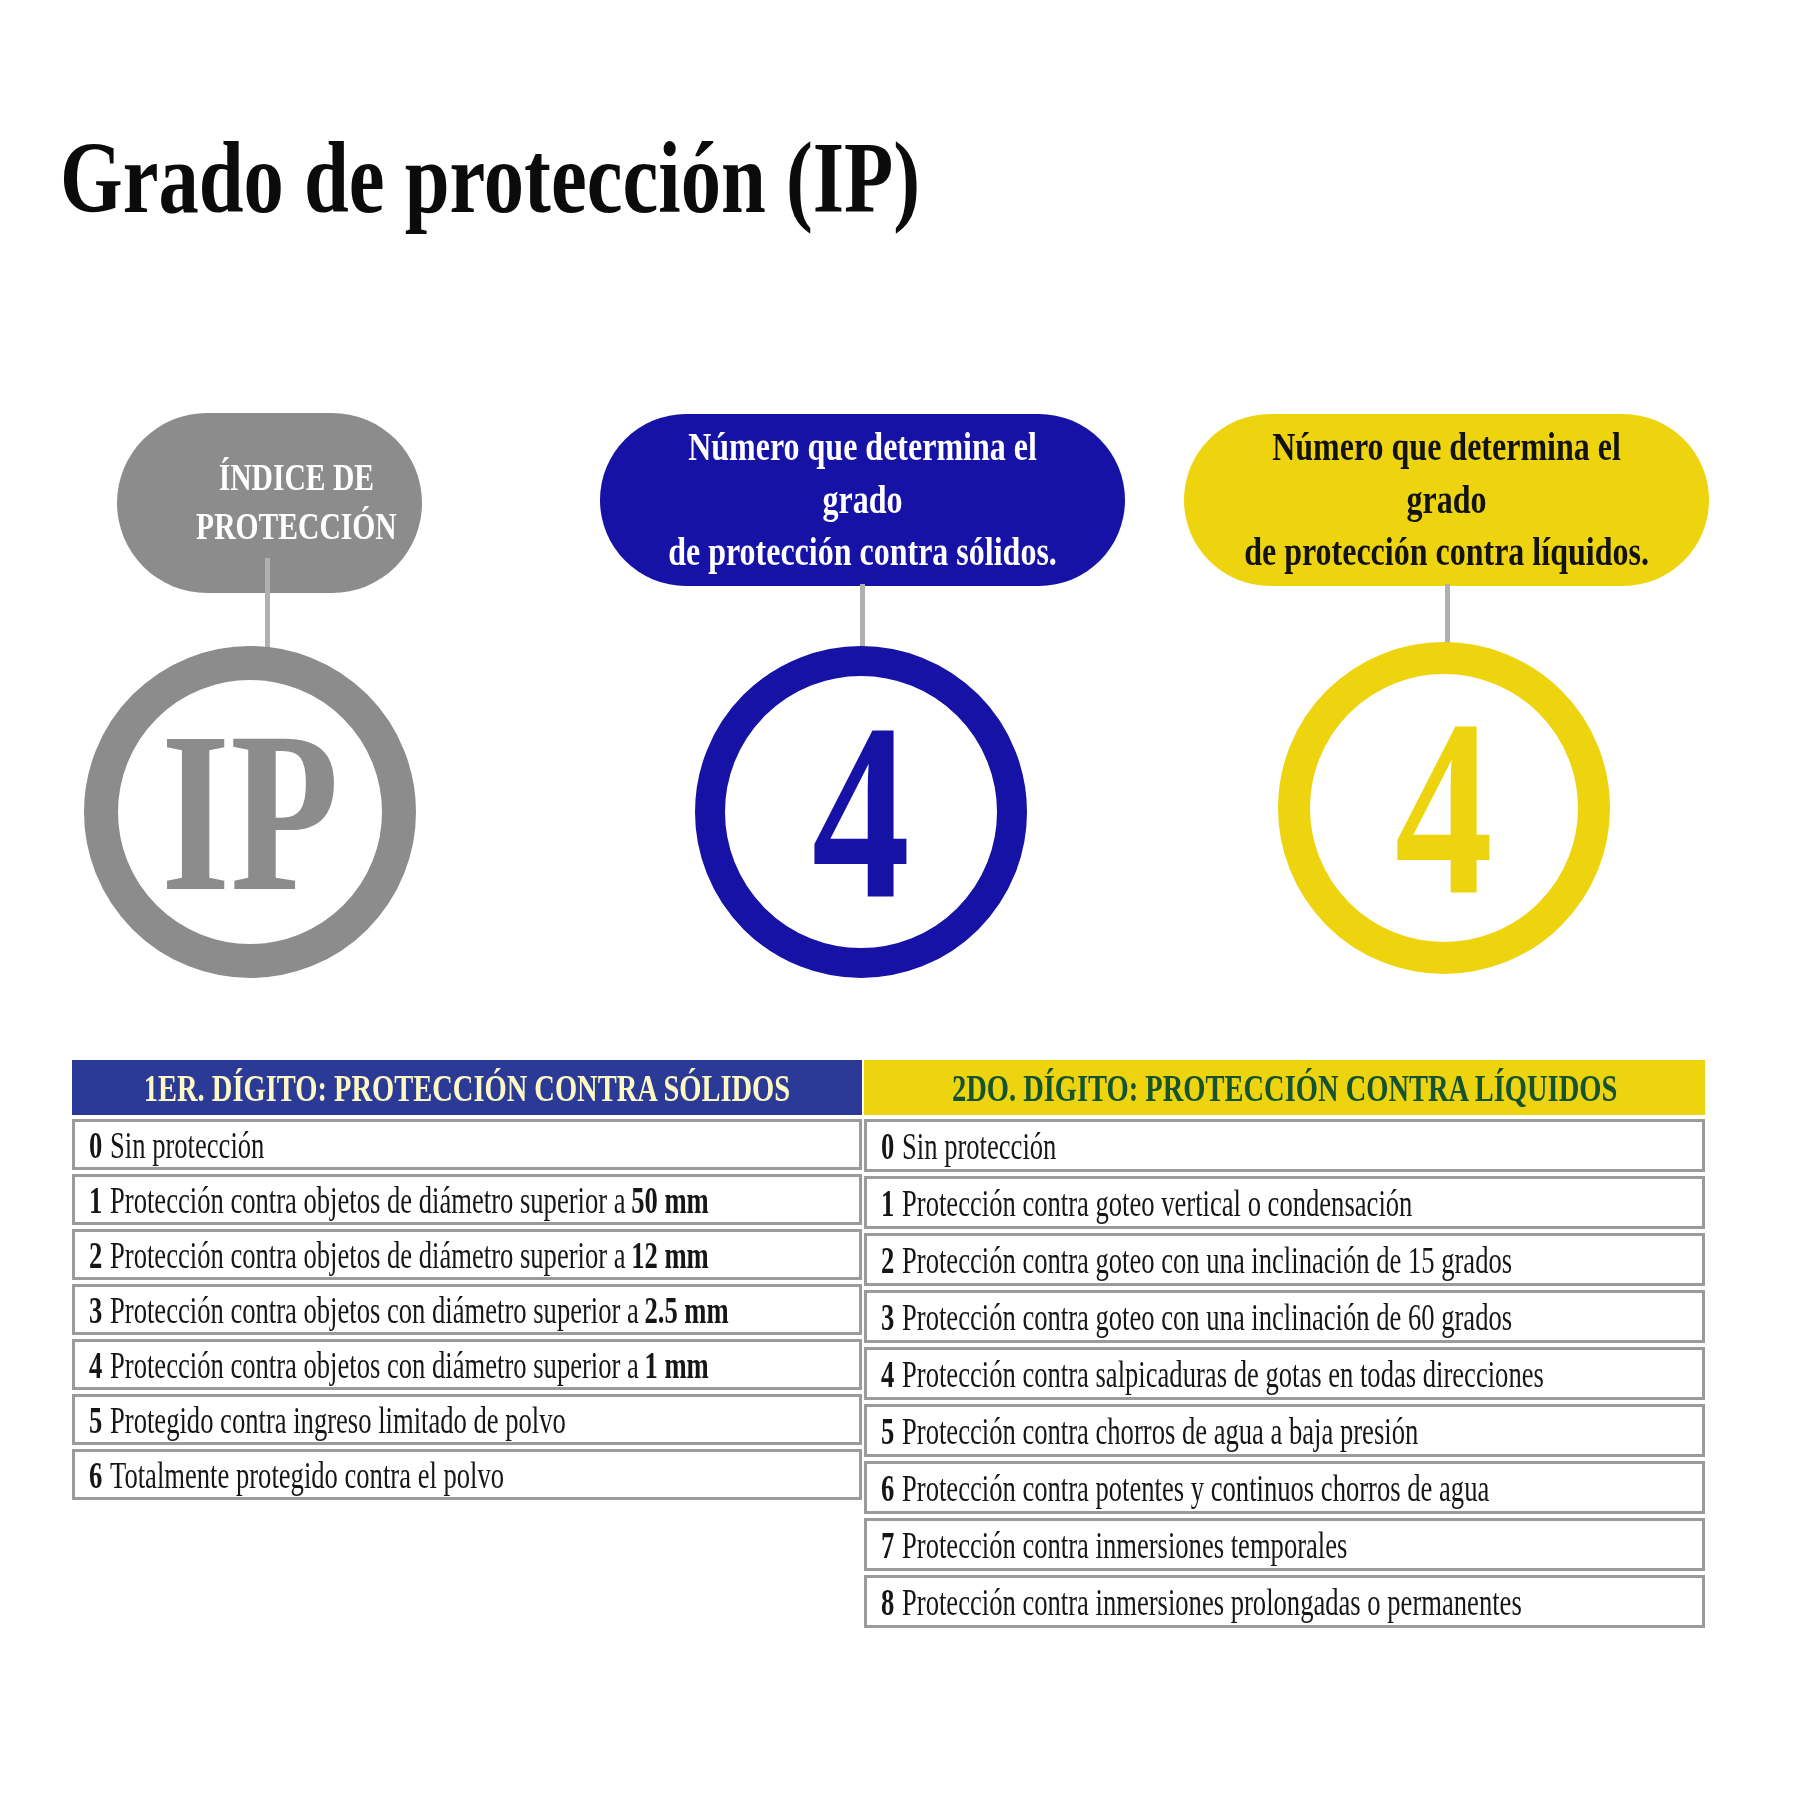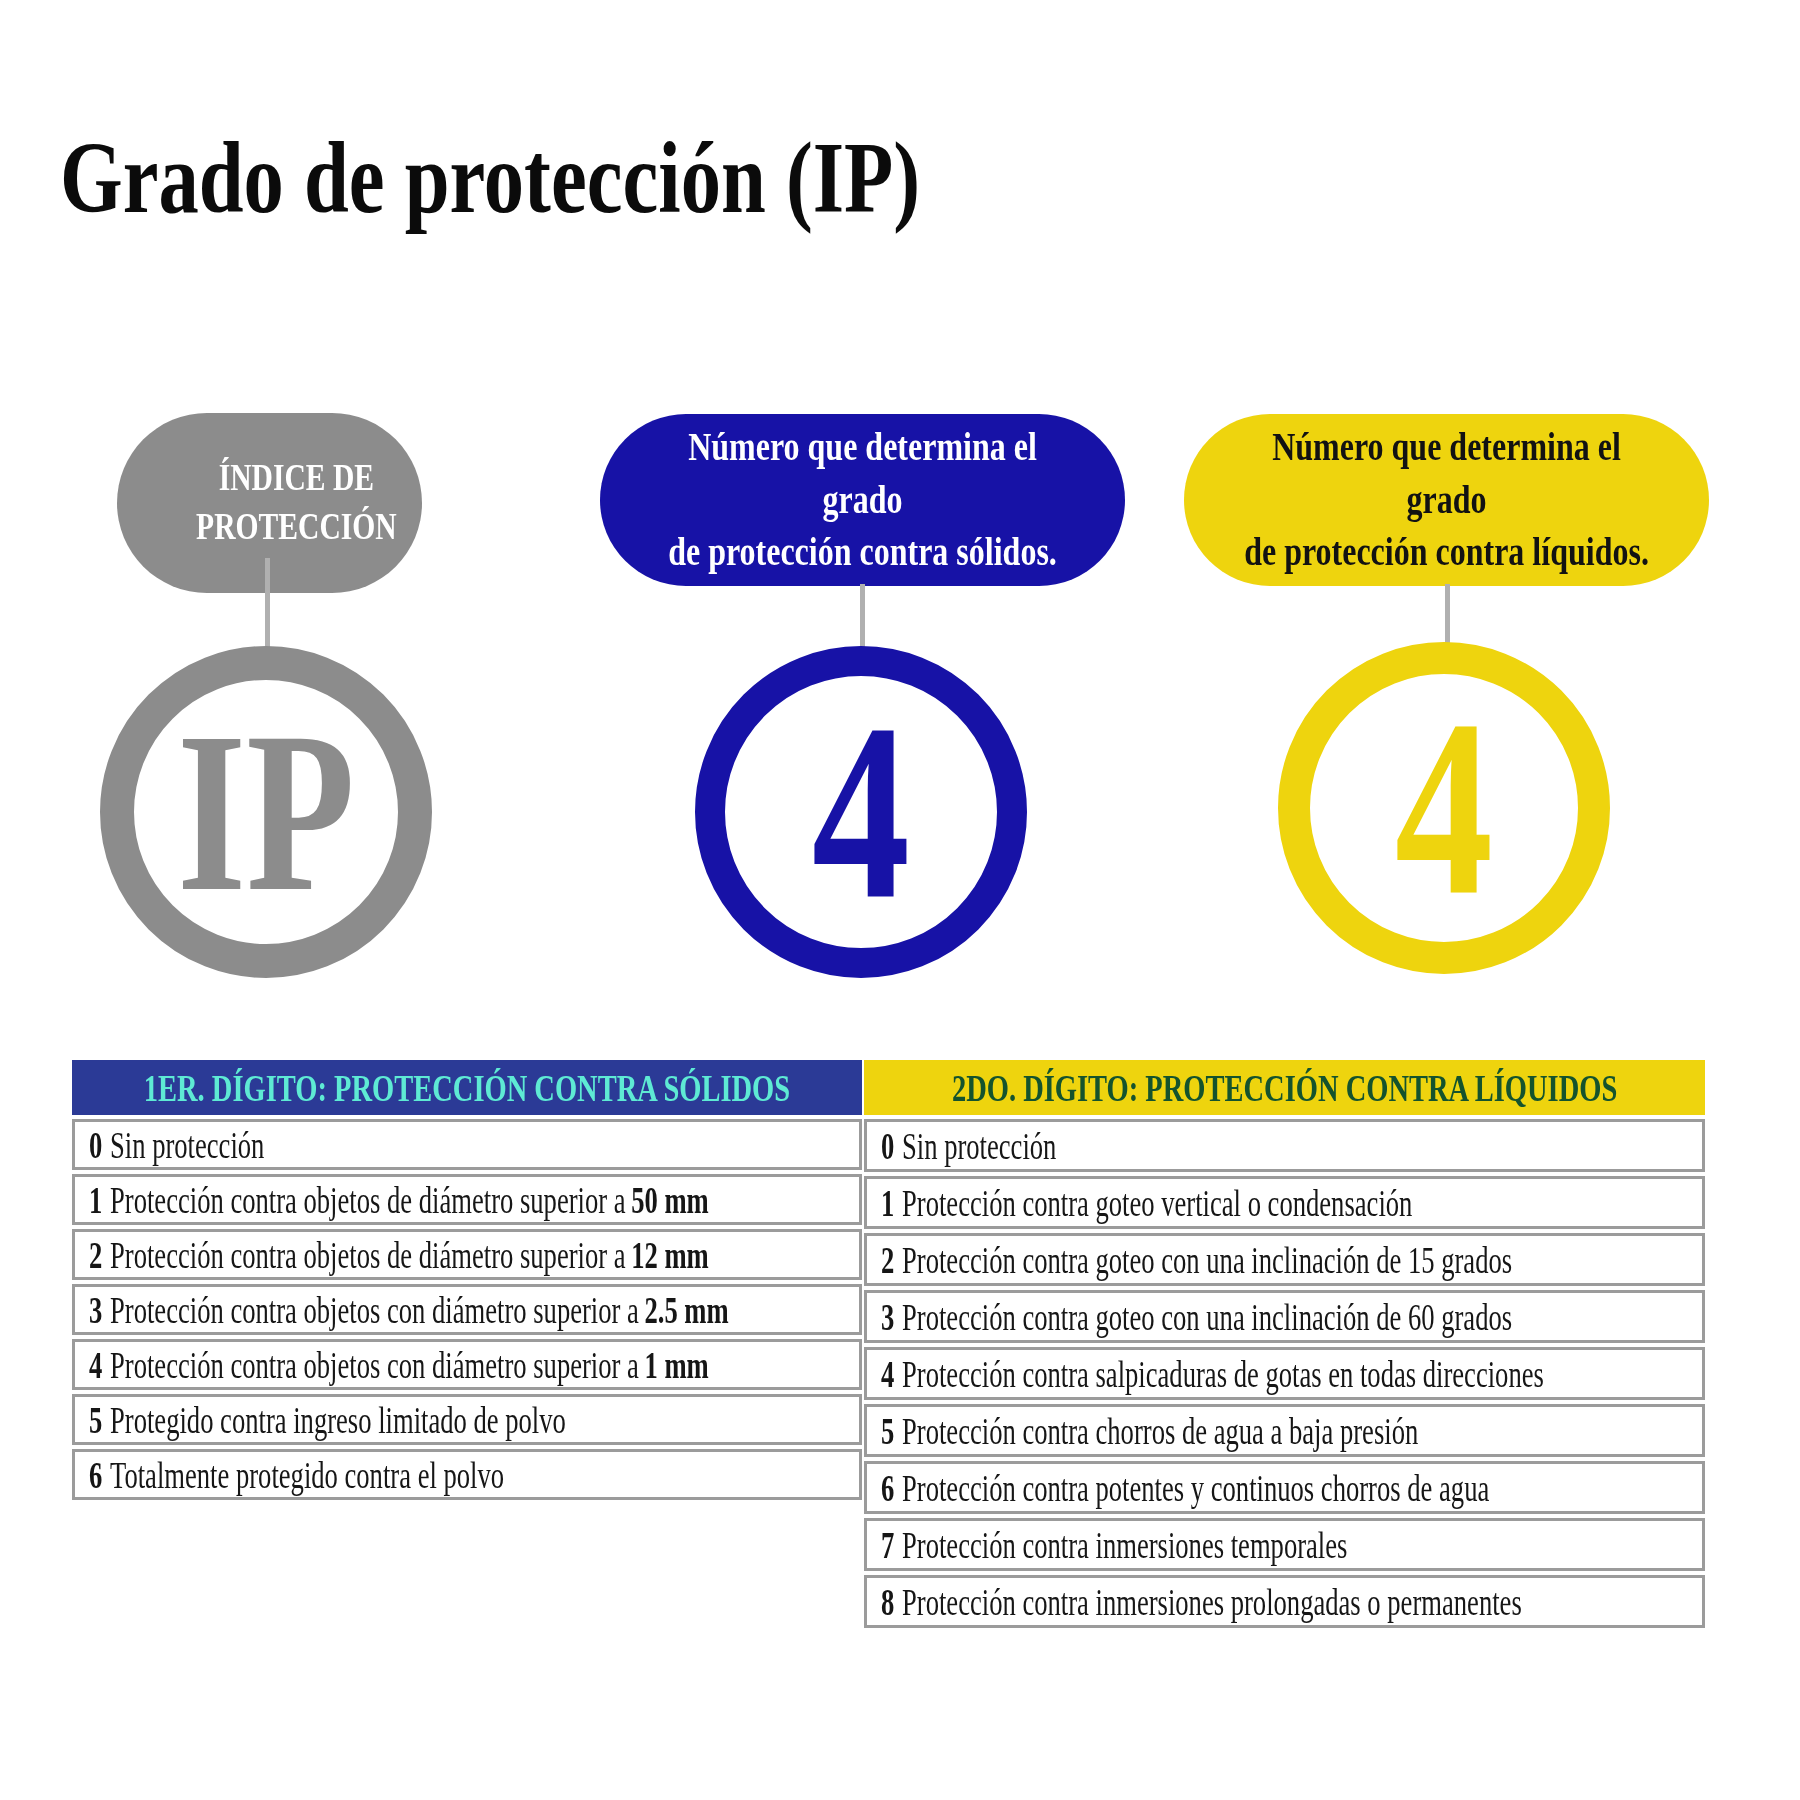--- a/index.html
+++ b/index.html
@@ -27,37 +27,37 @@
   
   .connector { position:absolute; width:5px; background:#b0b0b0; }
   .conn-gray   { left:265px;  top:558px; height:92px; }
   .conn-blue   { left:860px;  top:584px; height:68px; }
   .conn-yellow { left:1445px; top:584px; height:64px; }
   
   .circle {
     position:absolute; width:332px; height:332px; border-radius:50%;
     background:#ffffff; display:flex; align-items:center; justify-content:center;
   }
-  .circle-gray   { left:100px;  top:646px; border:34px solid #8c8c8c; }
+  .circle-gray   { left:84px;  top:646px; border:34px solid #8c8c8c; }
   .circle-blue   { left:695px;  top:646px; border:30px solid #1712a6; }
   .circle-yellow { left:1278px; top:642px; border:32px solid #eed40e; }
   .circle-text { font-weight:bold; transform:scaleX(0.78); line-height:1; }
   .circle-gray  .circle-text  { font-size:228px; color:#8c8c8c; }
   .circle-blue  .circle-text  { font-size:252px; color:#1712a6; }
   .circle-yellow .circle-text { font-size:252px; color:#eed40e; }
   
   .table { position:absolute; top:1060px; }
   .table-solids  { left:72px;  width:790px; }
   .table-liquids { left:864px; width:841px; }
   .thead {
     height:55px; display:flex; align-items:center; justify-content:center;
     font-weight:bold; font-size:38px; white-space:nowrap;
   }
   .thead-inner { transform:scaleX(0.75); }
-  .thead-blue   { background:#2b3a96; color:#5eead4; }
+  .thead-blue   { background:#2b3a96; color:#fef9c3; }
   .thead-yellow { background:#eed40e; color:#14532d; }
   .row {
     margin-top:4px; border:3px solid #9b9b9b; background:#ffffff;
     display:flex; align-items:center; padding-left:14px; overflow:hidden;
   }
   .table-solids  .row { height:51px; }
   .table-liquids .row { height:53px; }
   .row-inner {
     display:flex; align-items:baseline; white-space:nowrap;
     transform:scaleX(0.70); transform-origin:left center;

